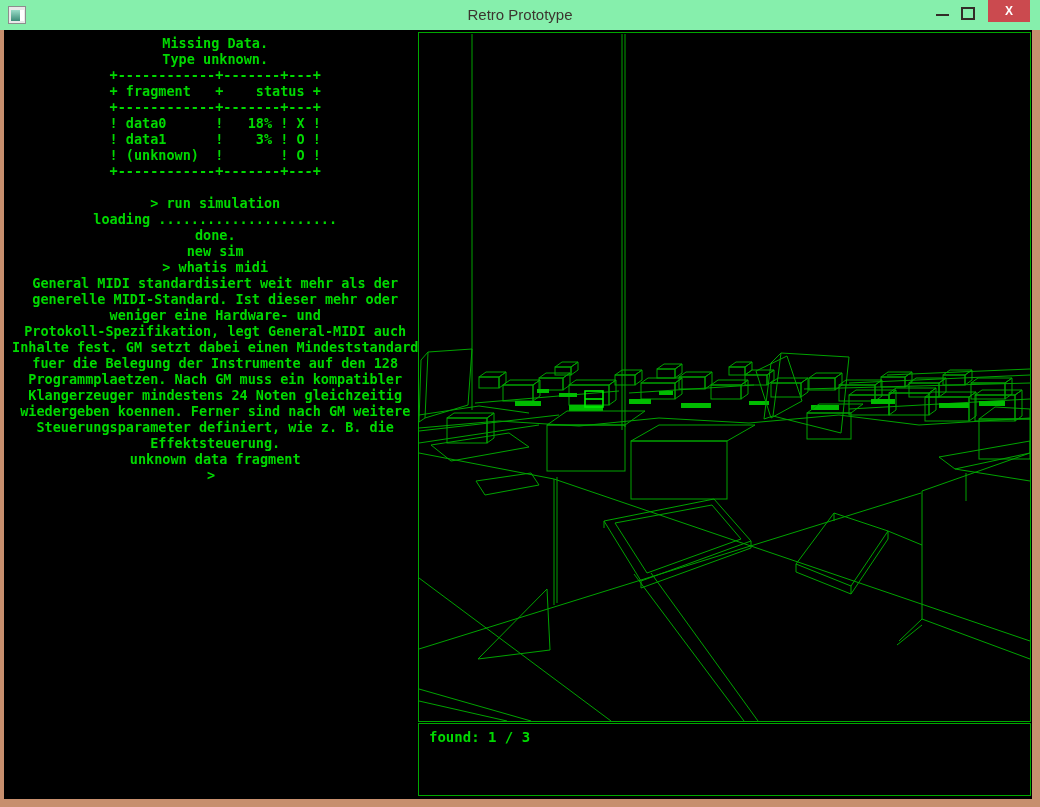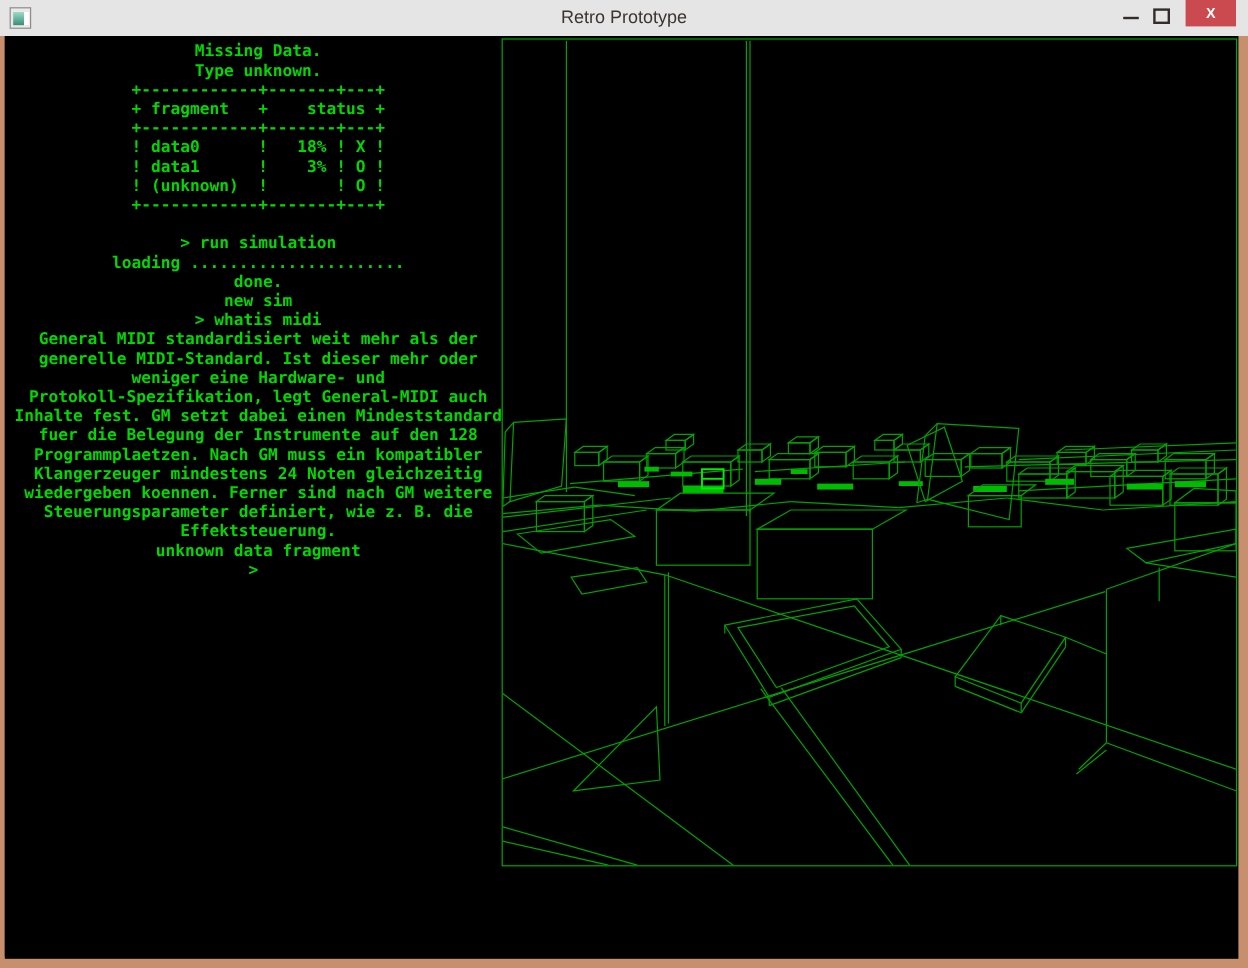--- a/index.html
+++ b/index.html
@@ -4,21 +4,21 @@
 <style>
   html,body{margin:0;padding:0;background:#222;}
   *{box-sizing:border-box;}
   .window{
     position:relative;width:1040px;height:807px;background:#000;
     outline:1px solid #9a6848;overflow:hidden;
     font-family:"DejaVu Sans Mono", monospace;
   }
   .titlebar{
     position:absolute;top:0;left:0;width:1040px;height:30px;
-    background:#e5e5e5;
+    background:#86efac;
   }
   .app-icon{
     position:absolute;left:8px;top:6px;width:18px;height:18px;
     background:#e9e9e9;border:1px solid #8d8d8d;
   }
   .app-icon .pane{
     position:absolute;left:2px;top:3px;width:9px;height:11px;
     background:linear-gradient(#9adcc8,#3c8c78);
   }
   .app-icon .pane2{
@@ -274,14 +274,17 @@
         <line x1="503" y1="458" x2="503" y2="586" stroke="#00a300" stroke-width="1" fill="none"></line>
         <line x1="503" y1="586" x2="611" y2="626" stroke="#00a300" stroke-width="1" fill="none"></line>
         <line x1="503" y1="586" x2="480" y2="608" stroke="#00a300" stroke-width="1" fill="none"></line>
         <line x1="547" y1="440" x2="547" y2="468" stroke="#00a300" stroke-width="1" fill="none"></line>
         <line x1="503" y1="592" x2="478" y2="612" stroke="#00a300" stroke-width="1" fill="none"></line>
         <polygon points="520,424 611,408 611,420 536,436" stroke="#00a300" stroke-width="1" fill="none"></polygon>
         <line x1="536" y1="436" x2="611" y2="448" stroke="#00a300" stroke-width="1" fill="none"></line>
       </svg>
   </div>
 
+  <div class="statusbox">
+    <div class="found">found: 1 / 3</div>
+  </div>
 
 </div>
 
 </body></html>

